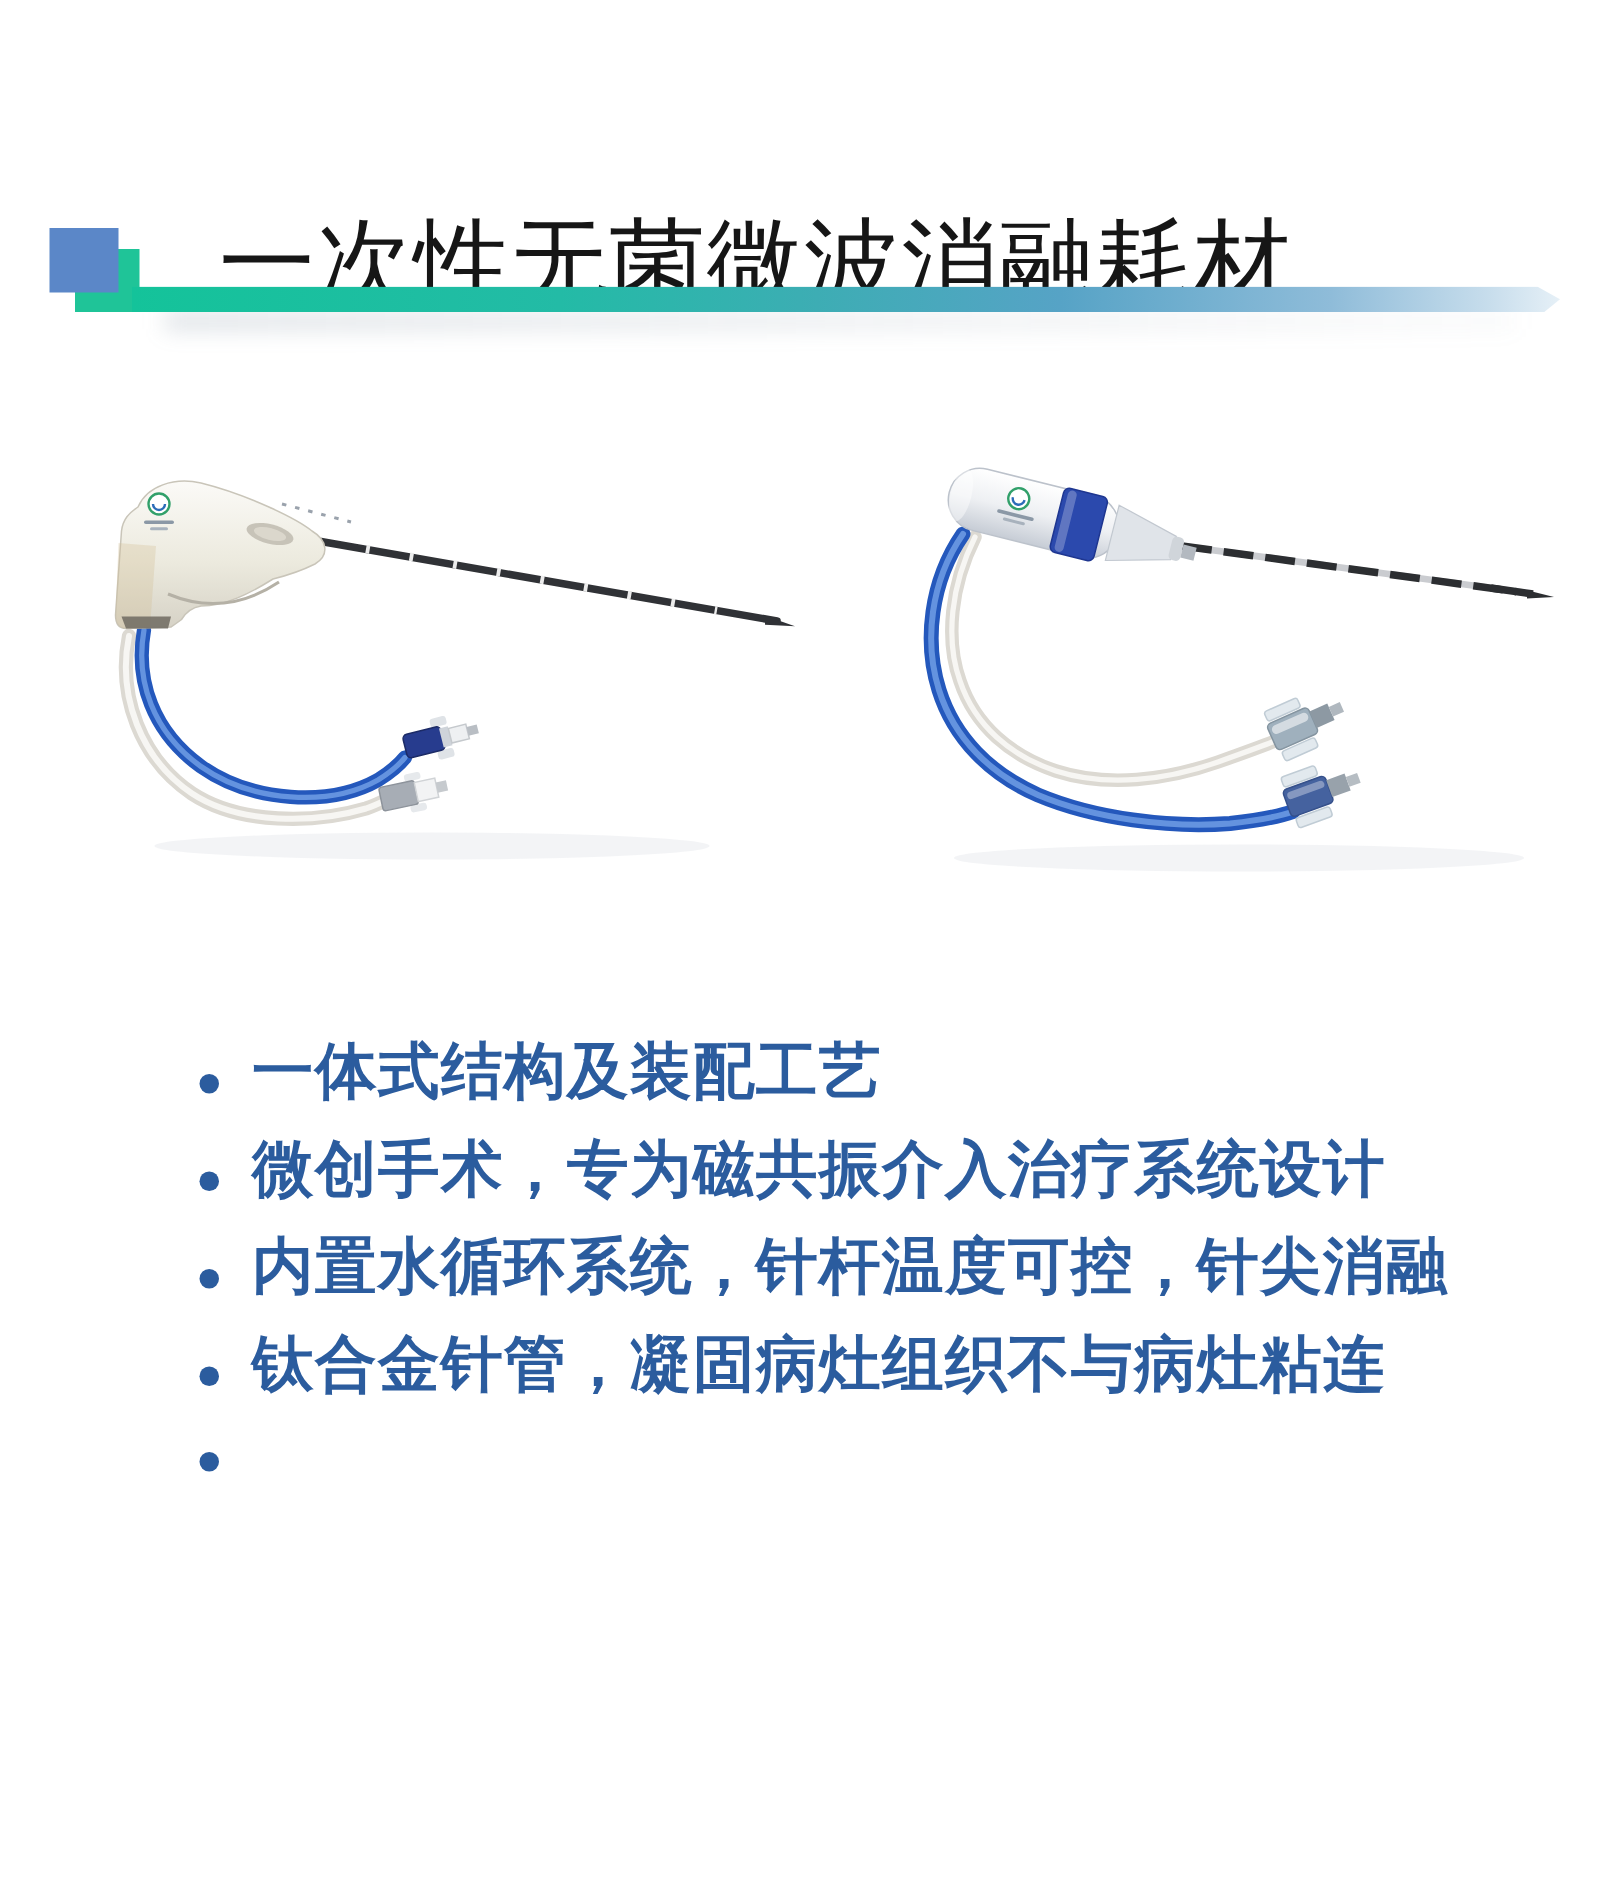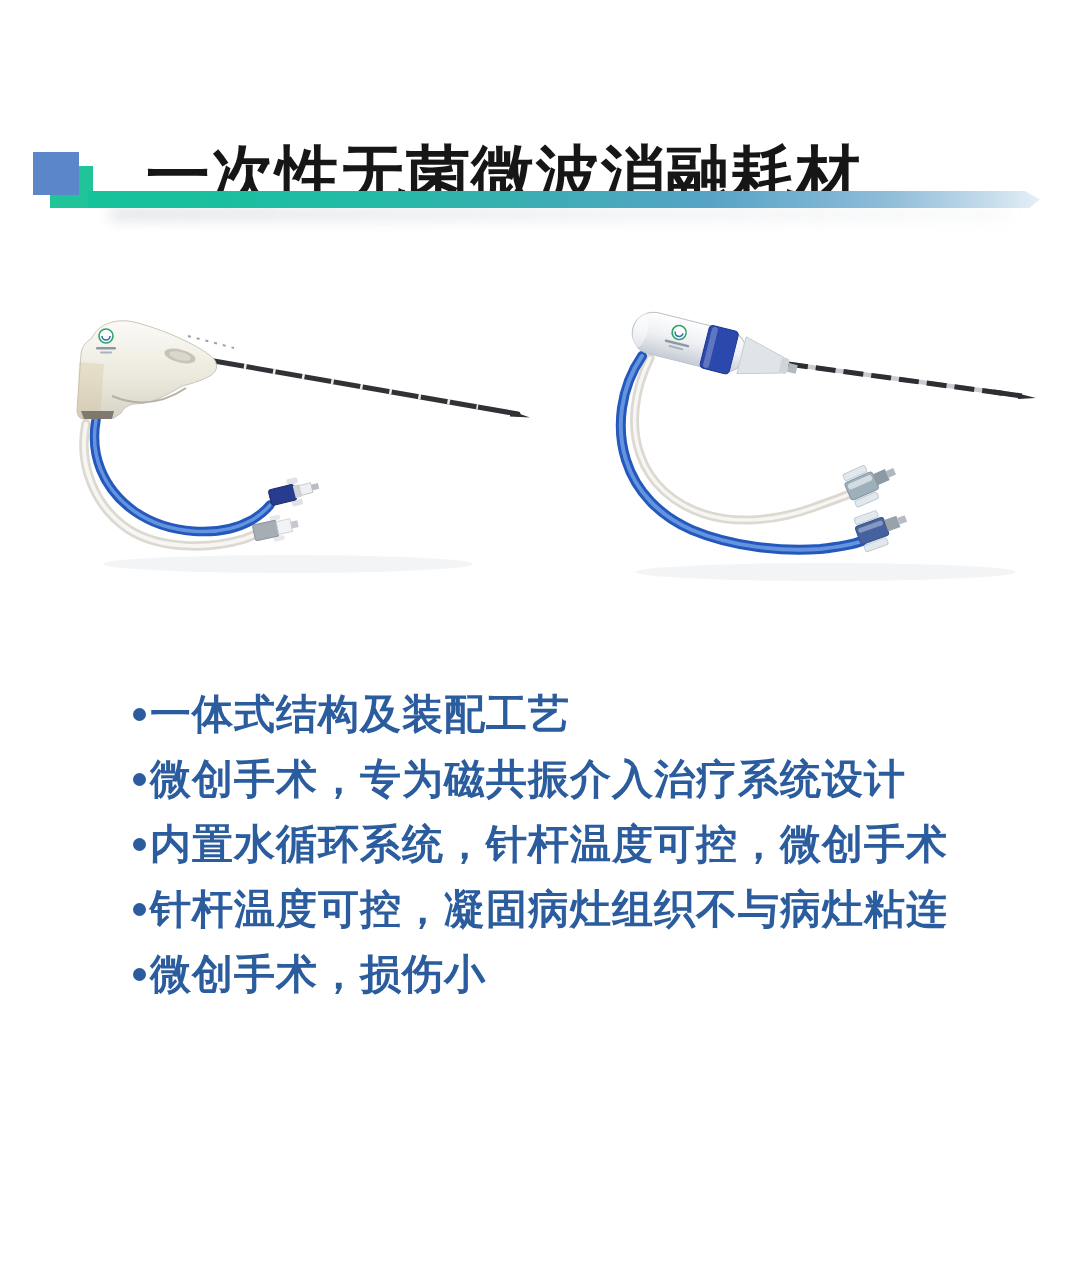--- a/index.html
+++ b/index.html
@@ -6,21 +6,21 @@
   .slide{
     position:relative;
     width:1080px;height:1264px;
     background:#ffffff;
     overflow:hidden;
     font-family:"Liberation Sans","DejaVu Sans",sans-serif;
   }
   
   .title{
     position:absolute;left:146px;top:98px;
-    font-size:64px;line-height:68px;font-weight:700;
+    font-size:64px;line-height:68px;font-weight:400;
     color:#161616;letter-spacing:1px;white-space:nowrap;
   }
   .sq-blue{
     position:absolute;left:33px;top:152px;width:46px;height:43px;
     background:#5b87c8;z-index:3;
   }
   .sq-green{
     position:absolute;left:50px;top:166px;width:43px;height:42px;
     background:#1fc498;z-index:2;
   }
@@ -36,21 +36,21 @@
   }
   
   .fig{position:absolute;}
   .fig-left{left:48px;top:292px;width:510px;height:300px;}
   .fig-right{left:596px;top:296px;width:464px;height:300px;}
   
   .features{
     position:absolute;left:133px;top:692px;margin:0;padding:0;list-style:none;
   }
   .features li{
-    display:flex;align-items:flex-start;gap:4px;margin-bottom:21px;
+    display:flex;align-items:center;gap:22px;margin-bottom:21px;
   }
   .dot{
     flex:0 0 auto;width:13px;height:13px;border-radius:50%;
     background:#2b5c9e;margin-top:16px;
   }
   .feature-text{
     font-size:41px;line-height:44px;font-weight:600;
     color:#2b5c9e;letter-spacing:1px;white-space:nowrap;
   }
 </style>
@@ -189,25 +189,24 @@
     <li>
       <span class="dot"></span>
       <span class="feature-text">一体式结构及装配工艺</span>
     </li>
     <li>
       <span class="dot"></span>
       <span class="feature-text">微创手术，专为磁共振介入治疗系统设计</span>
     </li>
     <li>
       <span class="dot"></span>
-      <span class="feature-text">内置水循环系统，针杆温度可控，微创手术</span>
-    </li>
-    <li>
-      <span class="dot"></span>
-      <span class="feature-text">针杆温度可控，凝固病灶组织不与病灶粘连</span>
-    </li>
-    <li>
-      <span class="dot"></span>
-      <span class="feature-text">微创手术，损伤小</span>
+      <span class="feature-text">内置水循环系统，针杆温度可控，针尖消融</span>
+    </li>
+    <li>
+      <span class="dot"></span>
+      <span class="feature-text">钛合金针管，凝固病灶组织不与病灶粘连</span>
+    </li>
+    <li>
+      <span class="dot"></span>
     </li>
   </ul>
 
 </div>
 
 </body></html>

